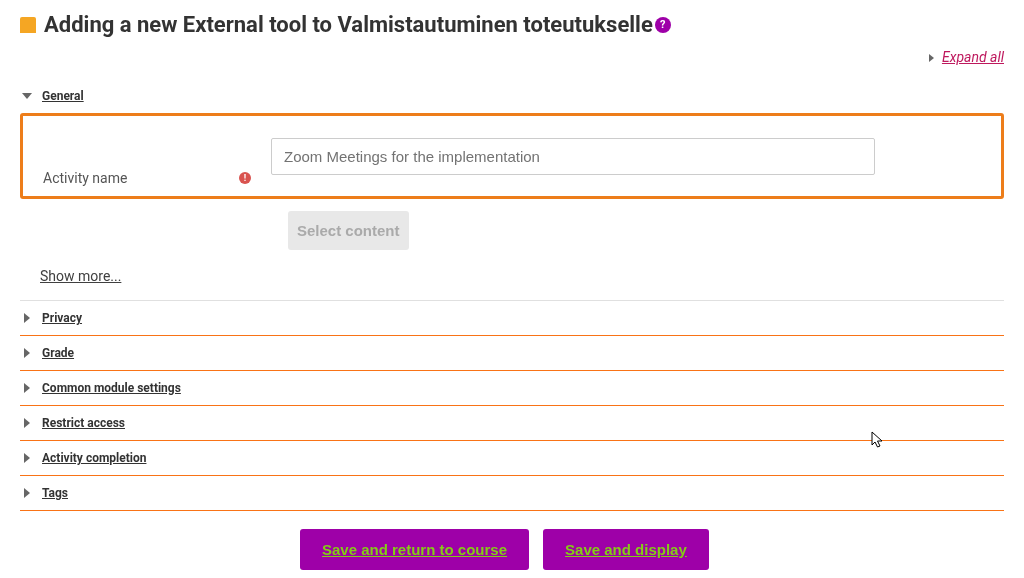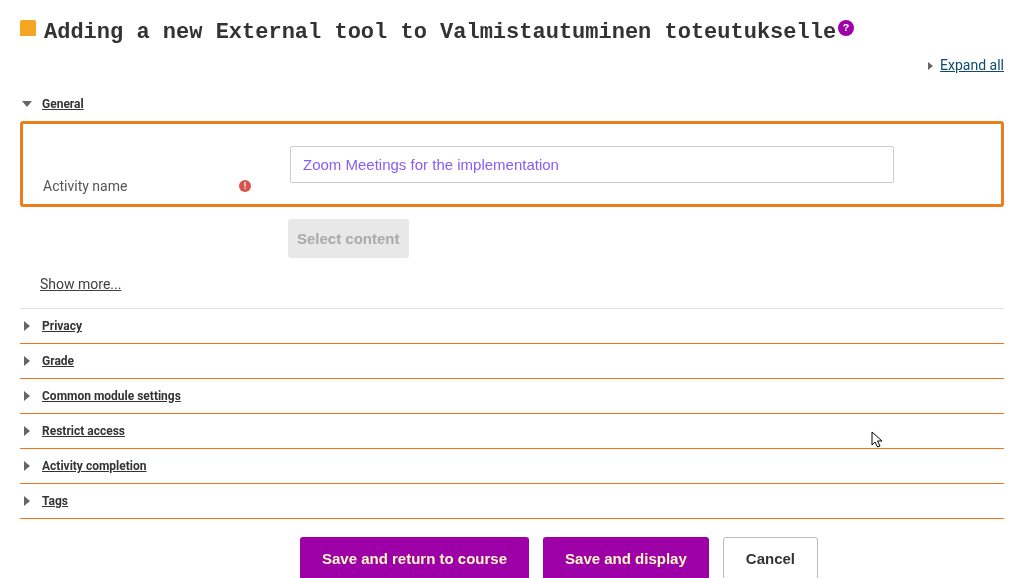--- a/index.html
+++ b/index.html
@@ -6,22 +6,22 @@
   body {
     font-family: -apple-system, BlinkMacSystemFont, "Segoe UI", Roboto, Arial, sans-serif;
     color: #333;
     background: #fff;
     padding: 0 20px;
     width: 1024px;
     font-size: 14px;
   }
   .header {
     display: flex;
-    padding: 20px 0 8px 0;
-    font-family: Liberation Mono, monospace;
+    align-items: center;
+    padding: 12px 0 8px 0;
   }
   .header-icon {
     width: 16px; height: 16px;
     background: #f5a623;
     border-radius: 2px;
     margin-right: 8px;
     position: relative;
   }
   .header-icon::after {
     content: "";
@@ -46,22 +46,23 @@
     font-weight: bold;
     margin-left: 2px;
     vertical-align: middle;
   }
   .expand-all {
     text-align: right;
     padding: 4px 0 14px 0;
     font-size: 14px;
   }
   .expand-all a {
-    color: #0c4a6e;
-    text-decoration: underline;
+    color: #be185d;
+    text-decoration: underline;
+    font-style: italic;
   }
   .expand-all .caret-right {
     display: inline-block;
     width: 0; height: 0;
     border-top: 4px solid transparent;
     border-bottom: 4px solid transparent;
     border-left: 5px solid #666;
     margin-right: 4px;
     vertical-align: middle;
   }
@@ -136,23 +137,22 @@
     flex: 1;
     padding-right: 10px;
   }
   .text-input {
     width: 100%;
     max-width: 604px;
     padding: 9px 12px;
     font-size: 15px;
     border: 1px solid #ccc;
     border-radius: 2px;
-    color: #8b5cf6;
+    color: #737373;
     outline: none;
-    margin-left: 19px;
   }
   .select-content-row {
     padding: 8px 0 4px 0;
     display: flex;
   }
   .select-content-btn {
     margin-left: 268px;
     background: #e8e8e8;
     border: none;
     color: #aaa;
@@ -180,21 +180,22 @@
   .btn {
     padding: 12px 22px;
     font-size: 15px;
     font-weight: 600;
     border-radius: 3px;
     border: none;
     cursor: pointer;
   }
   .btn-primary {
     background: #9e00a8;
-    color: #fef9c3;
+    color: #84cc16;
+    text-decoration: underline;
   }
   .btn-outline {
     background: #fff;
     color: #333;
     border: 1px solid #bbb;
   }
   .cursor-pointer {
     position: absolute;
     left: 871px;
     top: 431px;
@@ -272,18 +273,17 @@
 <div class="section">
   <div class="section-header">
     <span class="caret-right-sec"></span>
     <span class="section-title">Tags</span>
   </div>
 </div>
 
 <div class="actions">
   <button class="btn btn-primary">Save and return to course</button>
   <button class="btn btn-primary">Save and display</button>
-  <button class="btn btn-outline">Cancel</button>
 </div>
 
 <svg class="cursor-pointer" width="14" height="18" viewBox="0 0 14 18">
   <path d="M1 1 L1 14 L4 11 L6.5 16 L9 15 L6.5 10 L11 10 Z" fill="#fff" stroke="#000" stroke-width="1"></path>
 </svg>
 
 </body></html>

